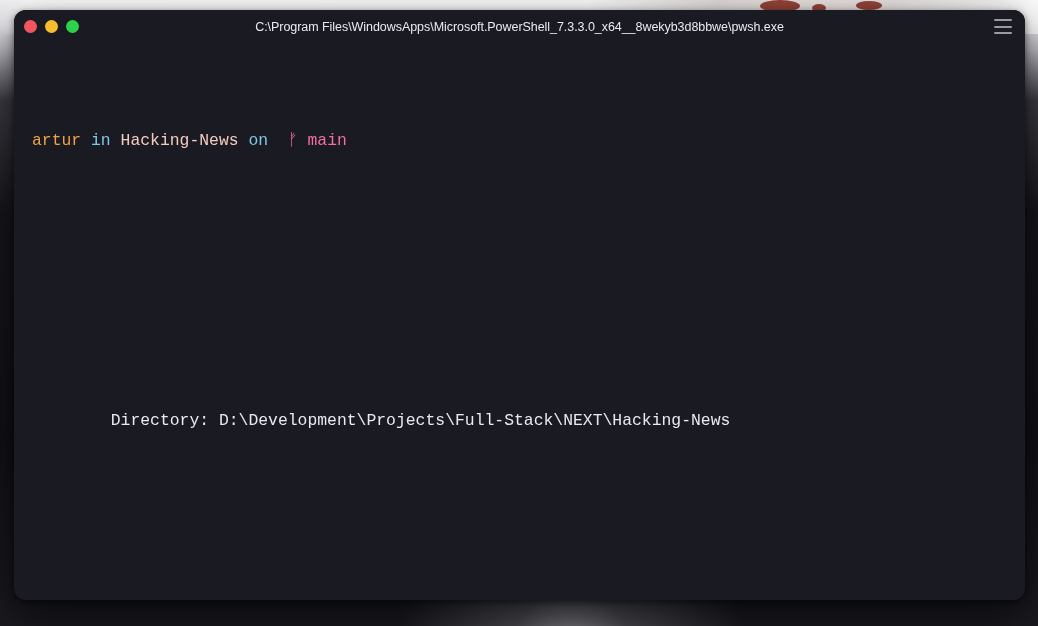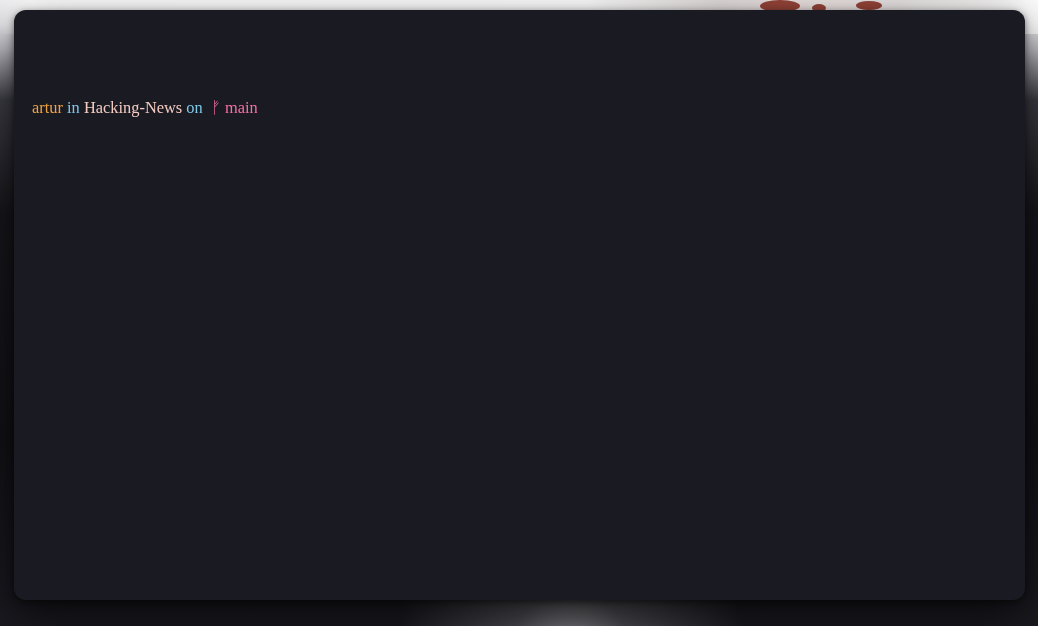--- a/index.html
+++ b/index.html
@@ -64,21 +64,21 @@
     position: absolute; right: 13px; top: 9px;
     width: 18px; height: 15px;
     display: flex; flex-direction: column; justify-content: space-between;
   }
   #menu-btn i { display: block; height: 2px; background: #9a9aa6; border-radius: 1px; }
 
   
   #term {
     height: 557px;
     padding: 8px 0 0 18px;
-    font-family: Liberation Serif, serif;
+    font-family: Liberation Mono, monospace;
     font-size: 16.4px;
     line-height: 20px;
     color: #e3e3ee;
     white-space: pre;
   }
   .row { height: 20px; display: block; white-space: pre; }
   .blank { height: 20px; }
 
   
   .c-user   { color: #f0a243; }
@@ -94,32 +94,46 @@
 
 <div id="desktop">
   <div id="desktop-speckle"></div>
   <div class="blob" style="left:760px;top:0px;width:40px;height:12px;"></div>
   <div class="blob" style="left:812px;top:4px;width:14px;height:8px;"></div>
   <div class="blob" style="left:856px;top:1px;width:26px;height:9px;"></div>
 </div>
 
 <div id="window">
 
+  <div id="titlebar">
+    <div id="traffic">
+      <span class="light" style="background: rgb(242, 85, 95);"></span>
+      <span class="light" style="background: rgb(247, 189, 46);"></span>
+      <span class="light" style="background: rgb(47, 209, 75);"></span>
+    </div>
+    <div id="title-text">C:\Program Files\WindowsApps\Microsoft.PowerShell_7.3.3.0_x64__8wekyb3d8bbwe\pwsh.exe</div>
+    <div id="menu-btn">
+      <i></i>
+        <i></i>
+        <i></i>
+    </div>
+  </div>
 
   <div id="term">
 
     
     <div class="row"><span class="c-user">artur</span><span> </span><span class="c-word">in</span><span> </span><span class="c-repo">Hacking-News</span><span> </span><span class="c-word">on</span><span>  </span><span class="c-branch">ᚠ</span><span> </span><span class="c-branch">main</span></div>
 
     
 
     <div class="blank"></div>
     <div class="blank"></div>
 
     
+    <div class="row"><span>        </span><span class="c-path">Directory: D:\Development\Projects\Full-Stack\NEXT\Hacking-News</span></div>
 
     <div class="blank"></div>
     
 
     
     
     
 
     
     

